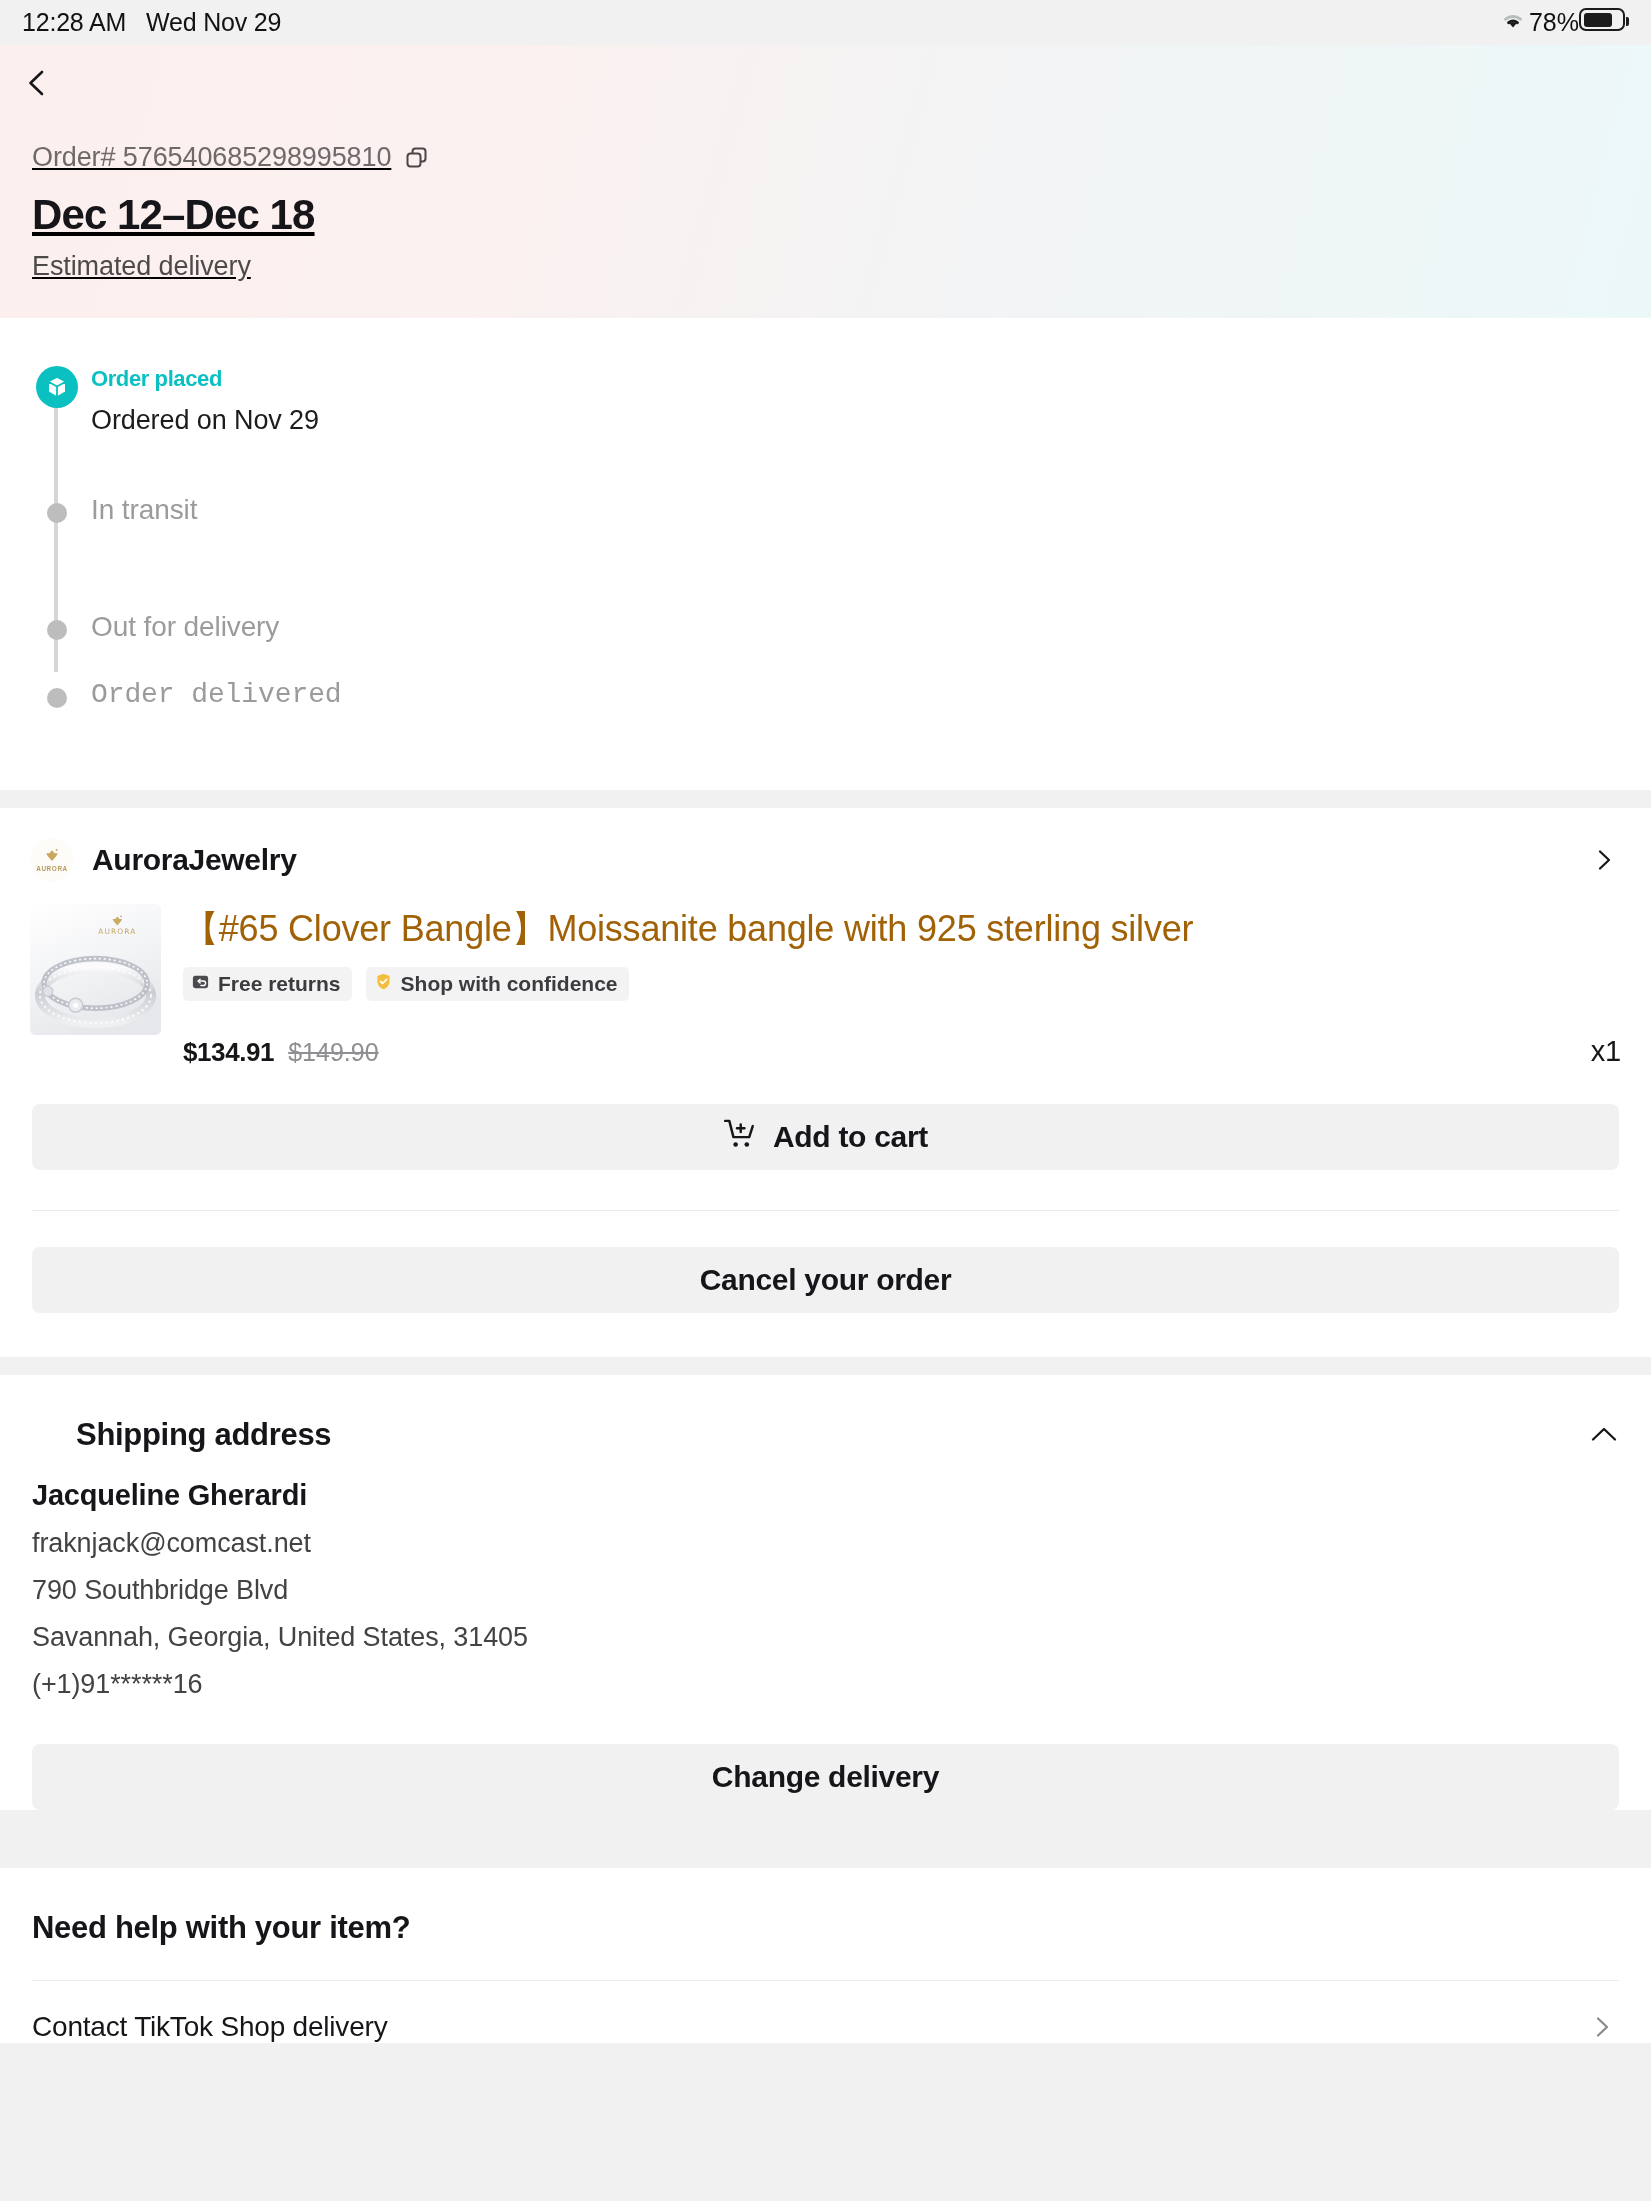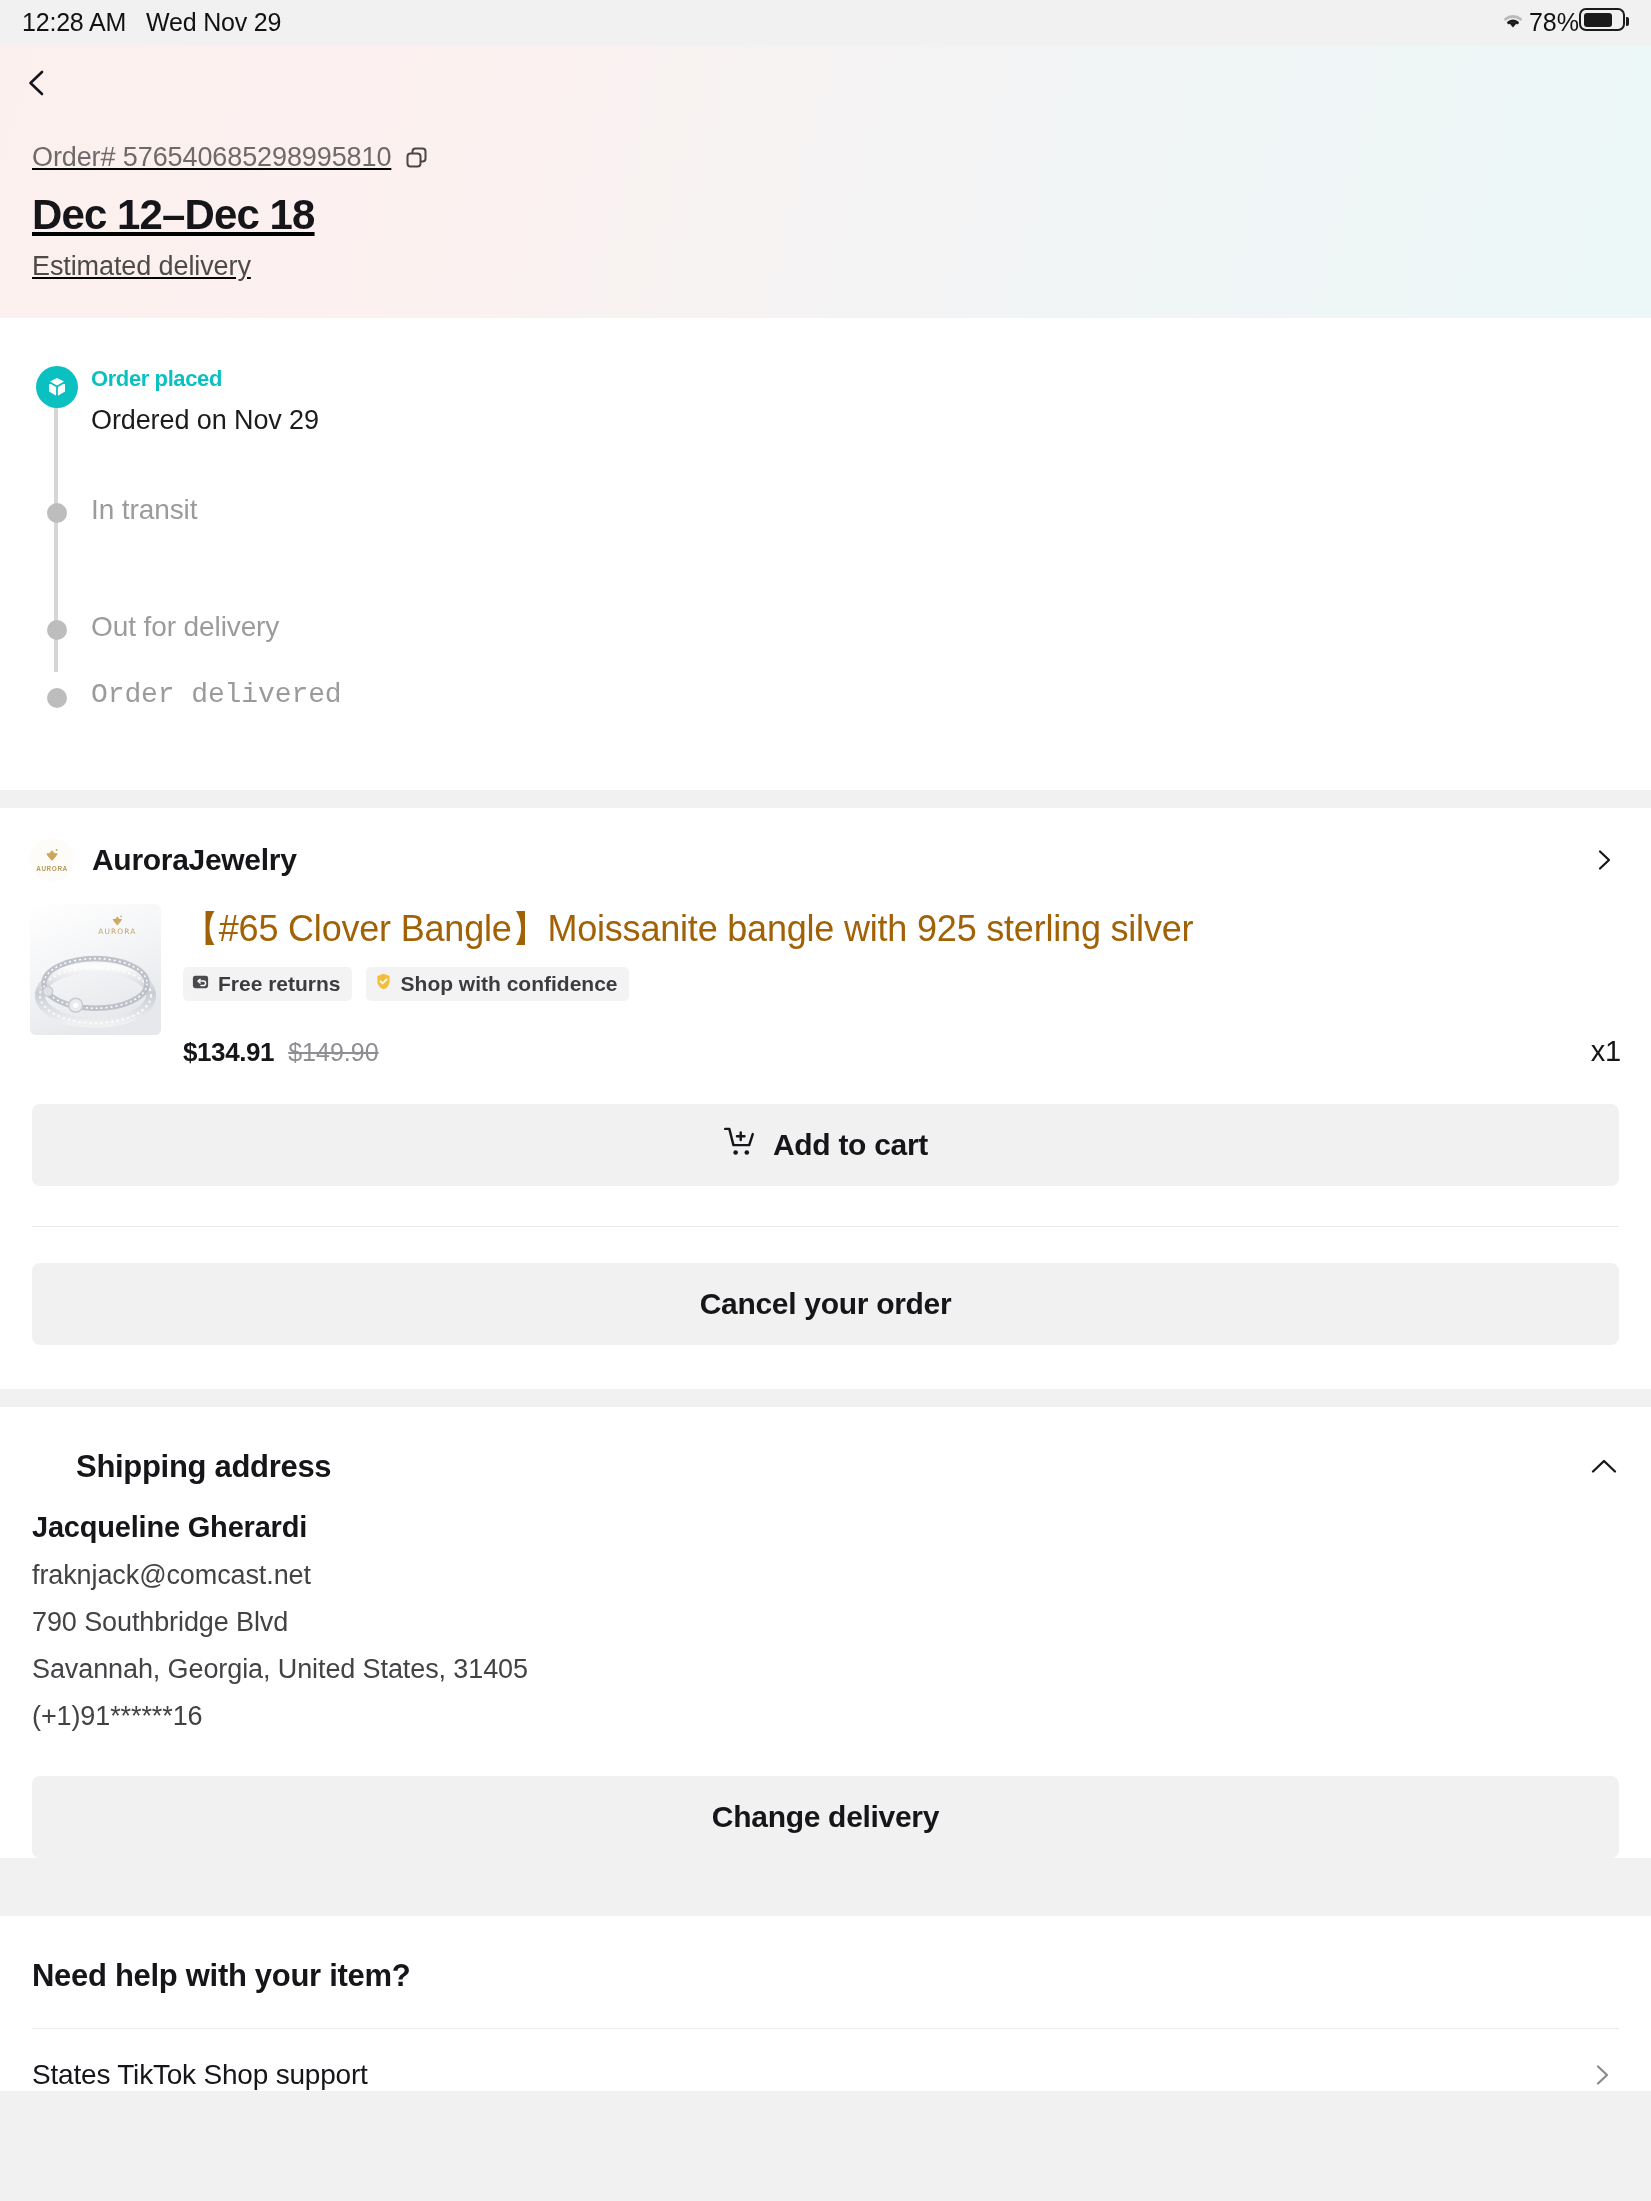--- a/index.html
+++ b/index.html
@@ -99,21 +99,21 @@
     background:#f3f3f4; border-radius:5px; padding:5px 11px 5px 8px;
     font-size:21px; font-weight:700; color:#3c3c40; white-space:nowrap;
   }
   .price-row { display:flex; align-items:baseline; margin-top:34px; }
   .price-now { font-size:26px; font-weight:700; color:#16161a; letter-spacing:-0.4px; }
   .price-was { font-size:25px; color:#8f8f93; text-decoration:line-through; margin-left:14px; }
   .qty { font-size:29px; color:#16161a; font-weight:400; margin-left:auto; letter-spacing:-0.2px; }
 
   .btn-wide {
     display:flex; align-items:center; justify-content:center; gap:16px;
-    height:82px; margin:36px 32px 0 32px;
+    height:66px; margin:36px 32px 0 32px;
     background:#f1f1f2; border-radius:8px;
     font-size:30px; font-weight:700; color:#16161a; letter-spacing:-0.3px;
     cursor:pointer;
   }
   .divider { height:1px; background:#e9e9ea; margin:40px 32px 0 32px; }
   .btn-cancel { margin-bottom:0; }
   .prod-pad { padding-bottom:44px; }
 
   
   .ship { padding:42px 32px 44px 32px; }
@@ -333,21 +333,21 @@
       <span>Change delivery</span>
     </div>
   </div>
 
   <div class="gap"></div>
 
   <div class="card">
     <div class="help">
       <div class="help-title">Need help with your item?</div>
       <div class="help-row">
-        <span class="help-label">States TikTok Shop support</span>
+        <span class="help-label">Contact TikTok Shop delivery</span>
         <span class="chev-r">
           <svg width="22" height="22" viewBox="0 0 22 22">
               <path d="M7 2.5L16 11l-9 8.5" stroke="#8a8a8e" stroke-width="2.2" fill="none" stroke-linecap="round" stroke-linejoin="round"></path>
             </svg>
         </span>
       </div>
     </div>
   </div>
 
 </div>

